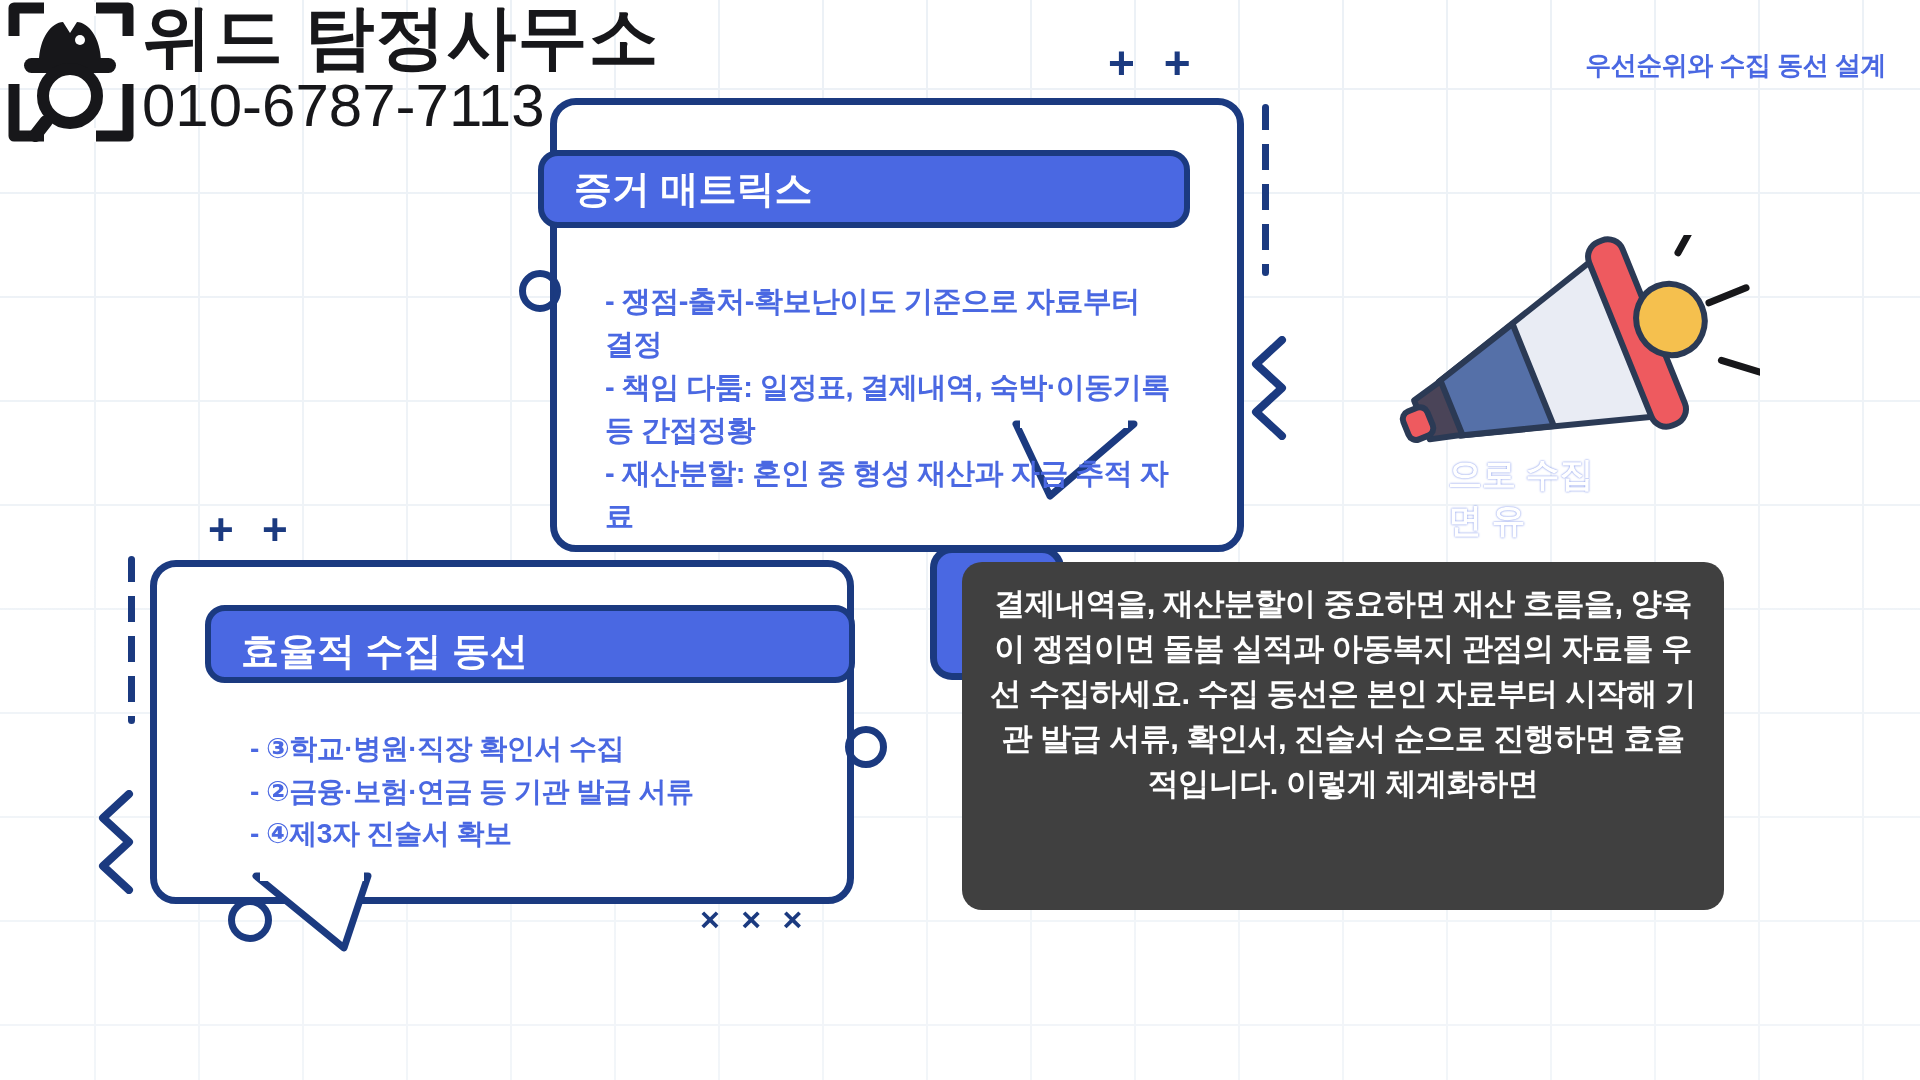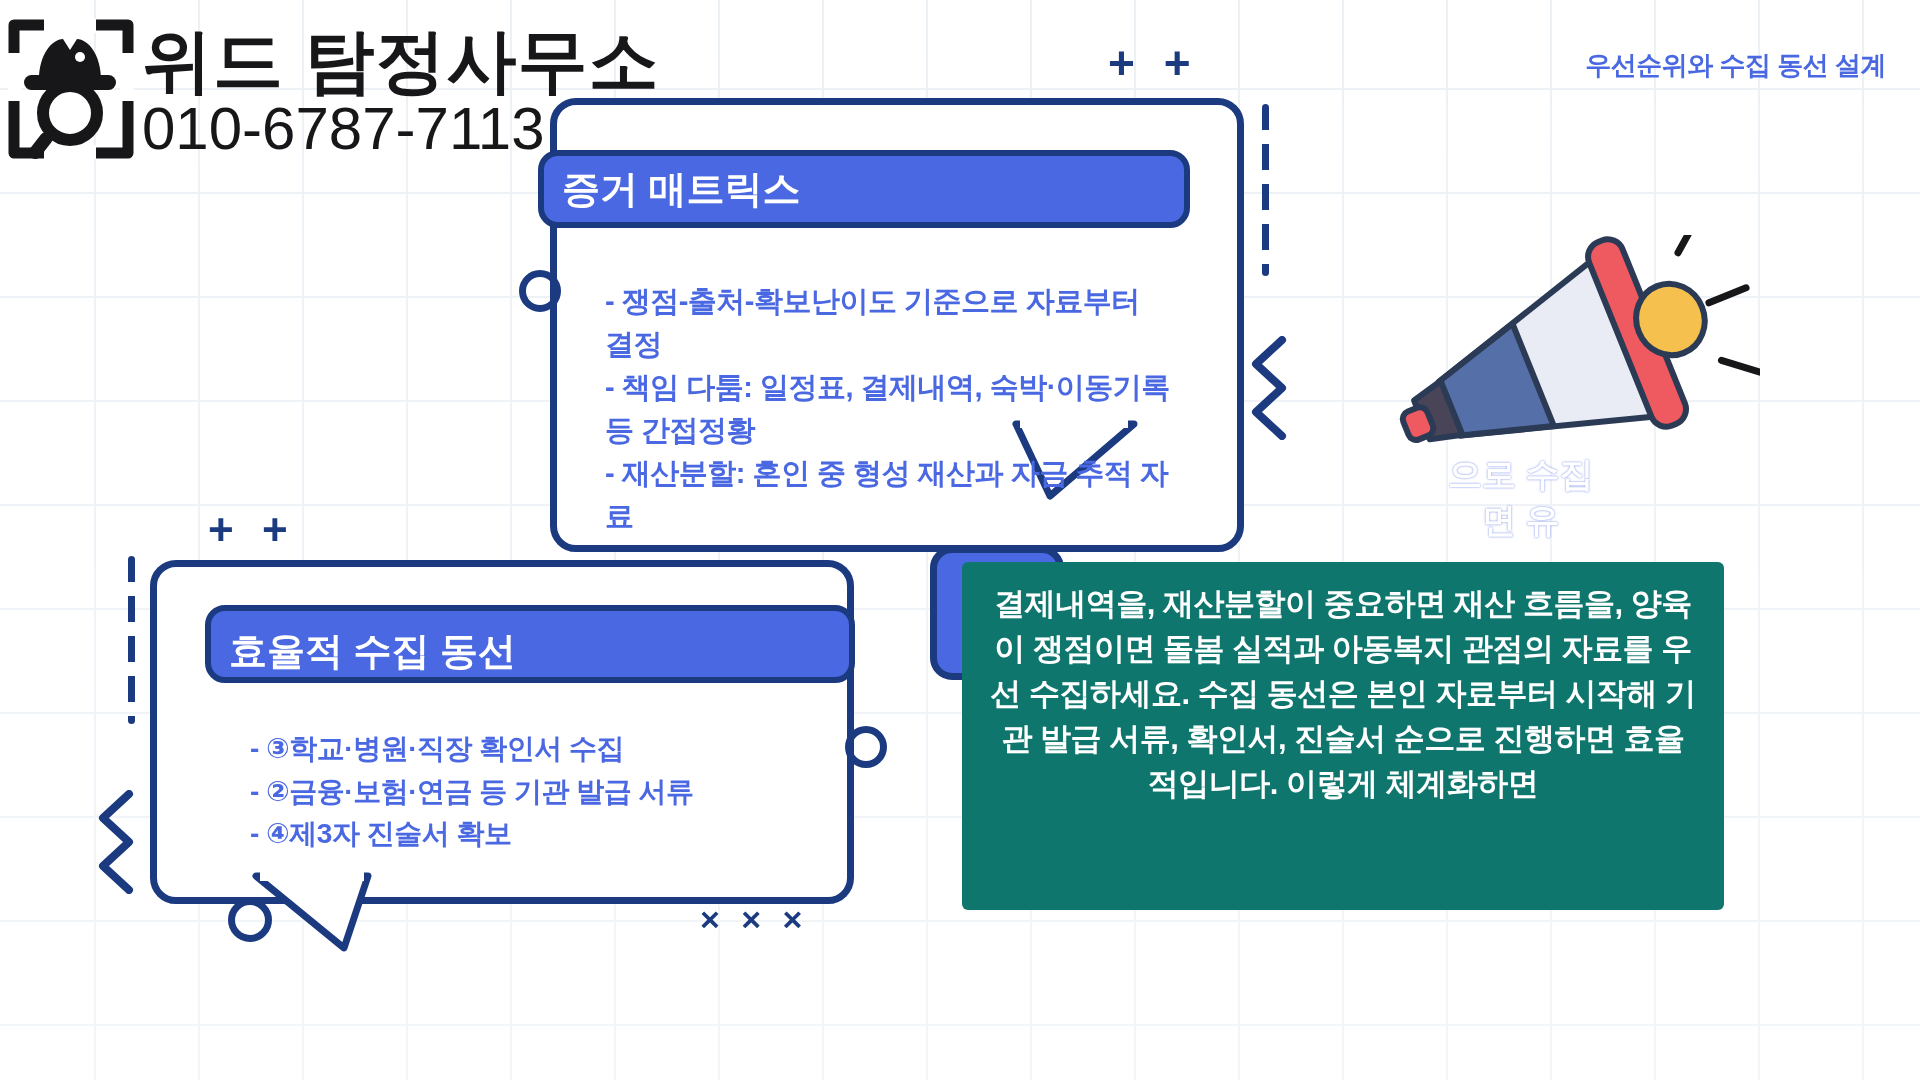--- a/index.html
+++ b/index.html
@@ -35,23 +35,23 @@
     position: absolute;
     inset: 0;
     background: linear-gradient(to bottom, rgba(255,255,255,0.18), rgba(255,255,255,0.45));
     pointer-events: none;
   }
 
   
   .brand {
     position: absolute;
     left: 8px;
-    top: 19px;
+    top: 2px;
     display: flex;
-    align-items: flex-end;
+    align-items: center;
     z-index: 40;
   }
   .brand-logo {
     width: 126px;
     height: 140px;
     flex: none;
   }
   .brand-text {
     margin-left: 8px;
     margin-top: -6px;
@@ -175,21 +175,21 @@
     position: absolute;
     background: #4a68e2;
     border: 6px solid #1b3a80;
     border-radius: 20px;
     color: #ffffff;
     font-size: 38px;
     font-weight: 700;
     letter-spacing: 0px;
     display: flex;
     align-items: center;
-    padding: 0 18px;
+    padding: 0 30px;
     z-index: 30;
     box-sizing: border-box;
   }
   .header-1 { left: 538px; top: 150px; width: 652px; height: 78px; }
   .header-2 { left: 205px; top: 605px; width: 650px; height: 78px; align-items: flex-end; }
 
   .card-body {
     position: absolute;
     z-index: 28;
     color: #4a68e2;
@@ -224,22 +224,22 @@
   .ring-2 { left: 845px; top: 726px; width: 28px; height: 28px; }
   .ring-3 { left: 228px; top: 898px; width: 30px; height: 30px; }
 
   
   .panel {
     position: absolute;
     left: 962px;
     top: 562px;
     width: 762px;
     height: 348px;
-    background: #0f766e;
-    border-radius: 6px;
+    background: #404040;
+    border-radius: 20px;
     z-index: 25;
     overflow: hidden;
   }
   .panel-text {
     position: absolute;
     left: 0;
     top: 20px;
     width: 100%;
     padding: 0 28px;
     box-sizing: border-box;
@@ -264,21 +264,21 @@
 
   
   .ghost-text {
     position: absolute;
     left: 1448px;
     top: 452px;
     color: #ffffff;
     font-size: 34px;
     font-weight: 700;
     line-height: 1.35;
-    text-align: center;
+    text-align: left;
     z-index: 24;
     white-space: nowrap;
     text-shadow: 0 0 2px rgba(74,104,226,0.9);
   }
   .ghost-text .g2 { display: block; }
 
   
   .megaphone {
     position: absolute;
     left: 1390px;

